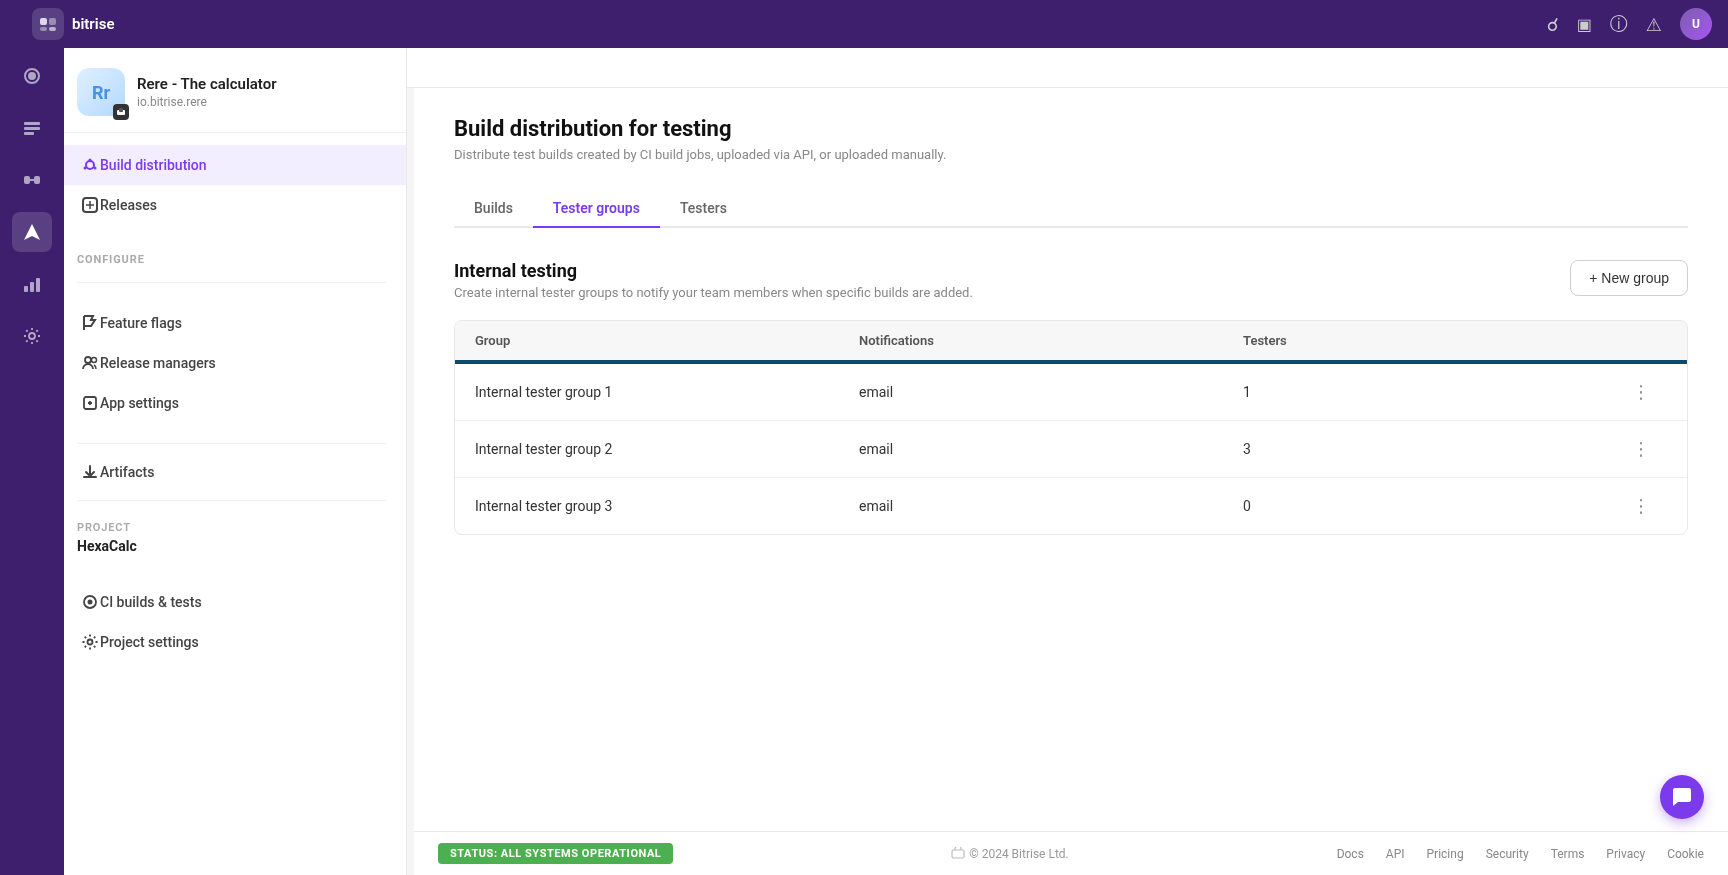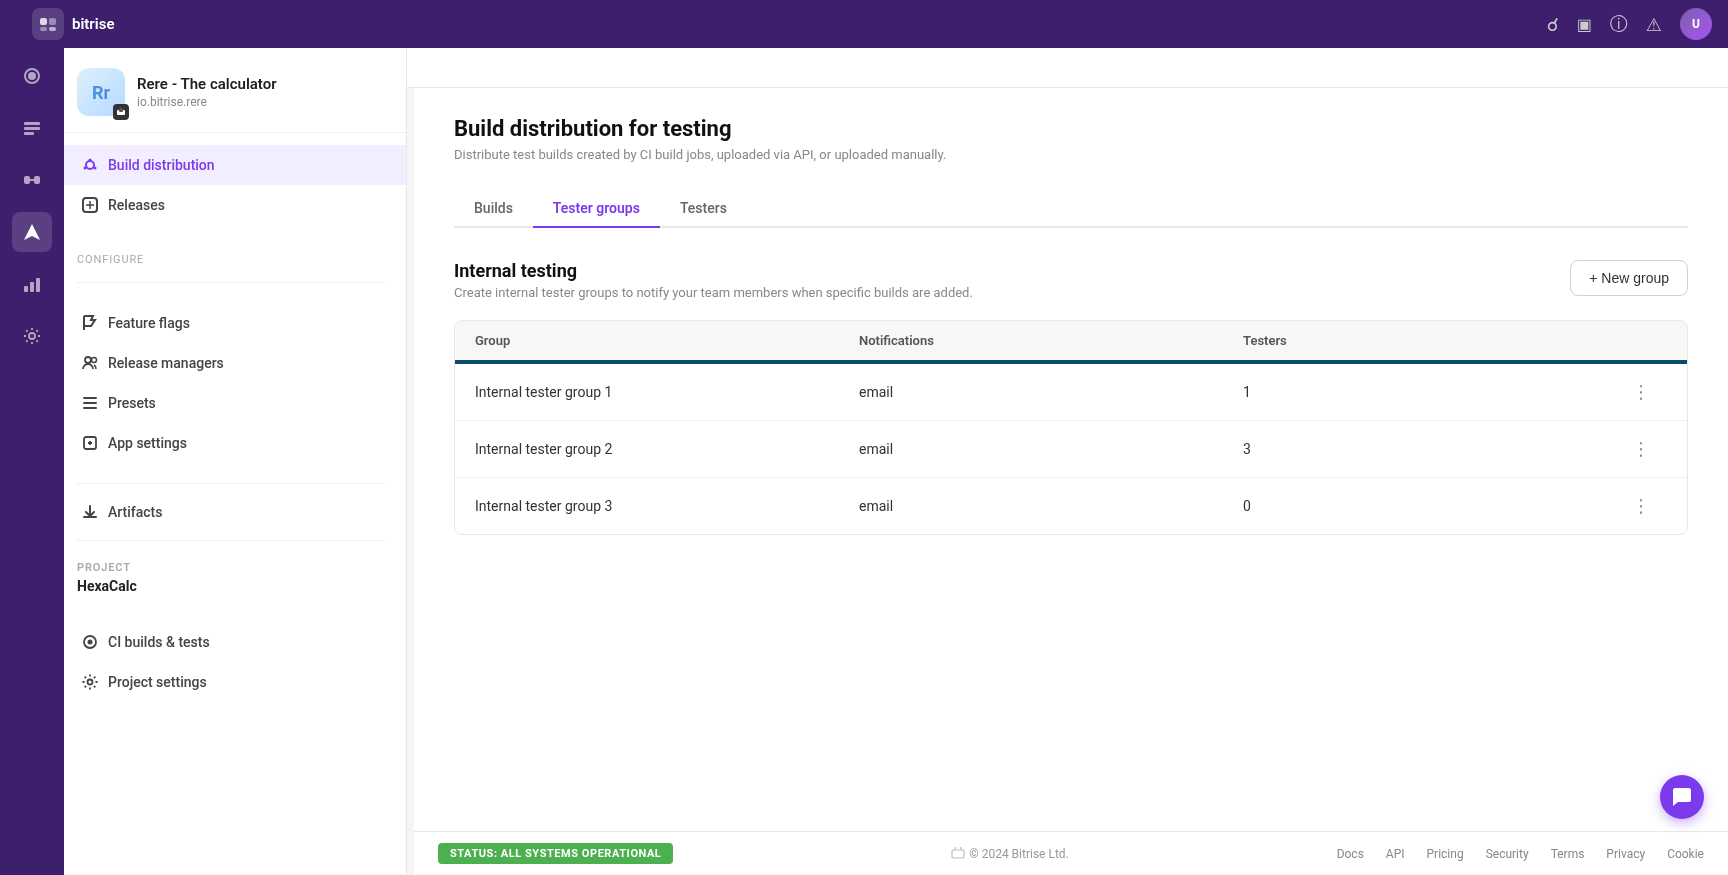--- a/index.html
+++ b/index.html
@@ -37,29 +37,29 @@
     }
     .sidebar-header { padding: 20px 20px 16px; display: flex; align-items: center; gap: 12px; border-bottom: 1px solid #f0f0f0; }
     .app-avatar { width: 48px; height: 48px; background: linear-gradient(135deg, #e0f0ff, #b3d9ff); border-radius: 12px; display: flex; align-items: center; justify-content: center; font-size: 18px; font-weight: 700; color: #4a90e2; position: relative; }
     .app-avatar-badge { position: absolute; bottom: -4px; right: -4px; width: 16px; height: 16px; background: #333; border-radius: 4px; display: flex; align-items: center; justify-content: center; }
     .app-info { flex: 1; }
     .app-name { font-size: 15px; font-weight: 600; color: #222; }
     .app-bundle { font-size: 12px; color: #888; margin-top: 2px; }
 
     .sidebar-nav { padding: 12px 0; }
     .nav-item {
-      display: flex; align-items: center; gap: 8px; padding: 10px 20px;
+      display: flex; align-items: center; gap: 0; padding: 10px 20px;
       cursor: pointer; color: #444; font-size: 14px; font-weight: 500;
       border-left: 3px solid transparent;
     }
     .nav-item.active { background: #f3eeff; color: #7c3aed; border-left-color: #7c3aed; }
     .nav-item .nav-icon { width: 20px; height: 20px; display: flex; align-items: center; justify-content: center; flex-shrink: 0; }
 
     .sidebar-section-label {
-      padding: 16px 20px 8px; font-size: 11px; font-weight: 400; color: #aaa;
+      padding: 16px 20px 8px; font-size: 11px; font-weight: 700; color: #aaa;
       letter-spacing: 0.08em; text-transform: uppercase;
     }
     .sidebar-divider { height: 1px; background: #f0f0f0; margin: 8px 20px; }
 
     .project-section { padding: 12px 20px 8px; }
     .project-label { font-size: 11px; font-weight: 600; color: #aaa; letter-spacing: 0.08em; text-transform: uppercase; margin-bottom: 4px; }
     .project-name { font-size: 14px; font-weight: 700; color: #222; margin-bottom: 8px; }
 
     
     .breadcrumb {
@@ -259,30 +259,20 @@
             <circle cx="7" cy="6" r="3" fill="none" stroke="currentColor" stroke-width="1.8"></circle>
             <path d="M2 15c0-3 2.5-5 5-5s5 2 5 5" fill="none" stroke="currentColor" stroke-width="1.8"></path>
             <circle cx="13" cy="6" r="2.5" fill="none" stroke="currentColor" stroke-width="1.5"></circle>
             <path d="M15 15c0-2-1-3.5-2-4" fill="none" stroke="currentColor" stroke-width="1.5"></path>
           </svg>
       </span>
       <span>Release managers</span>
     </div>
     <div class="nav-item">
       <span class="nav-icon">
-        <svg width="18" height="18" viewBox="0 0 18 18" fill="currentColor">
-            <rect x="2" y="3" width="14" height="2" rx="1"></rect>
-            <rect x="2" y="8" width="14" height="2" rx="1"></rect>
-            <rect x="2" y="13" width="14" height="2" rx="1"></rect>
-          </svg>
-      </span>
-      <span>Presets</span>
-    </div>
-    <div class="nav-item">
-      <span class="nav-icon">
         <svg width="18" height="18" viewBox="0 0 18 18" fill="none" stroke="currentColor" stroke-width="1.8">
             <rect x="3" y="3" width="12" height="12" rx="2"></rect>
             <path d="M7 9h4M9 7v4"></path>
           </svg>
       </span>
       <span>App settings</span>
     </div>
   </div>
 
   <div class="sidebar-divider"></div>

